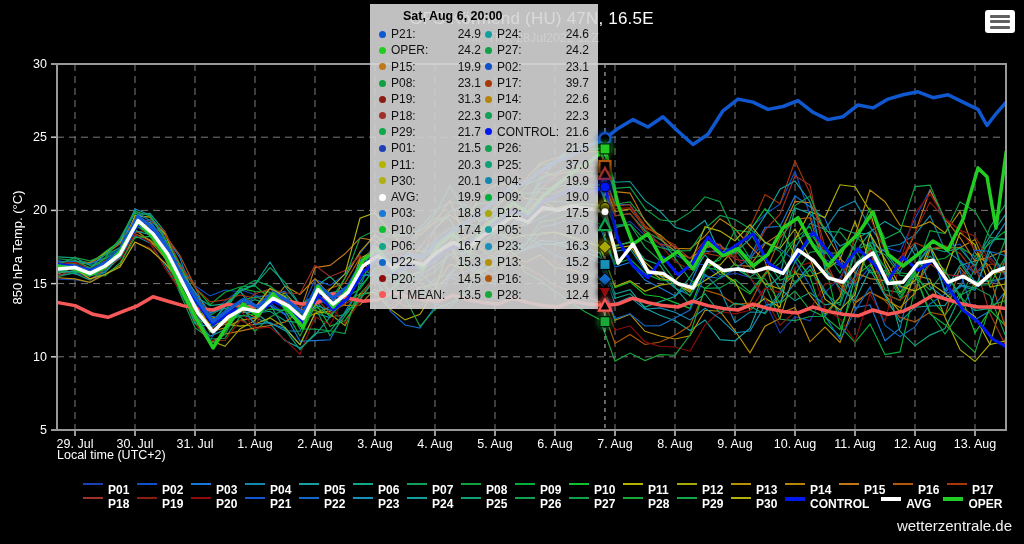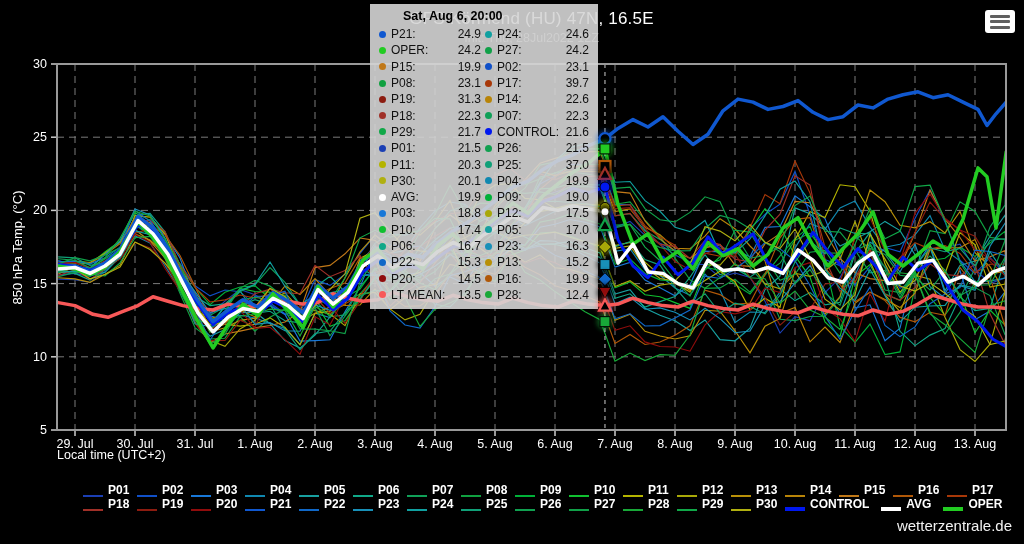--- a/index.html
+++ b/index.html
@@ -14,21 +14,21 @@
          color:#fff;font-size:13px;transform:rotate(-90deg);}
   .xlabel{position:absolute;top:448px;left:57px;width:949px;text-align:left;color:#fff;
          font-size:12.5px;}
   .watermark{position:absolute;top:517px;right:12px;color:#f2f2f2;font-size:15px;}
   .hamburger{position:absolute;top:10px;right:9px;width:30px;height:23px;background:#fff;
          border-radius:3px;display:flex;flex-direction:column;justify-content:center;
          gap:2.5px;padding:0 5px;box-sizing:border-box;cursor:pointer;}
   .hamburger .bar{height:3px;background:#606060;border-radius:1px;}
   .legend{position:absolute;left:83px;top:483px;width:935px;}
   .leg-row{display:flex;align-items:center;height:14px;}
-  .leg-item{display:flex;align-items:flex-end;width:54px;color:#fff;font-weight:bold;
+  .leg-item{display:flex;align-items:flex-start;width:54px;color:#fff;font-weight:bold;
          font-size:12px;white-space:nowrap;}
   .leg-item.wide{width:auto;padding-right:12px;}
   .swatch{width:20px;height:2px;margin-right:5px;flex:0 0 auto;}
   .swatch.thick{height:4px;}
   .tooltip{position:absolute;left:370px;top:4px;width:228px;box-sizing:border-box;
          background:rgba(213,213,213,0.90);padding:5px 9px 6px;color:#111;font-size:12px;}
   .tt-header{font-weight:bold;color:#000;margin-bottom:3px;font-size:12.5px;margin-left:24px;}
   .tt-grid{display:grid;grid-template-columns:102px 104px;column-gap:4px;}
   .tt-cell{display:flex;align-items:center;height:16.3px;}
   .dot{width:7px;height:7px;border-radius:50%;margin-right:5px;flex:0 0 auto;}

